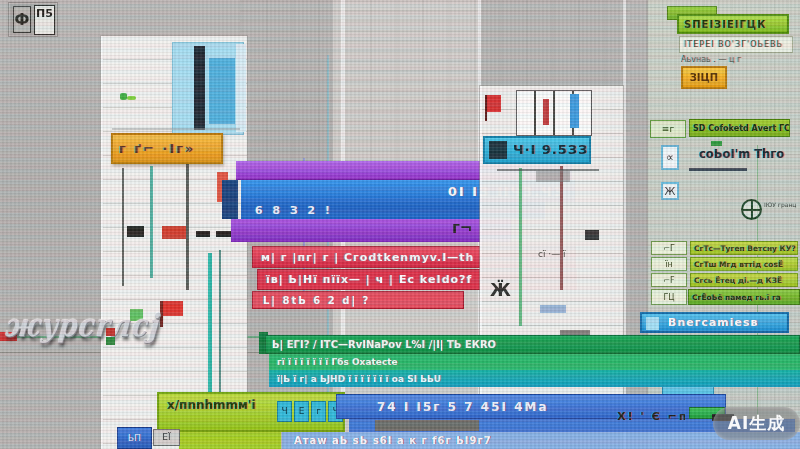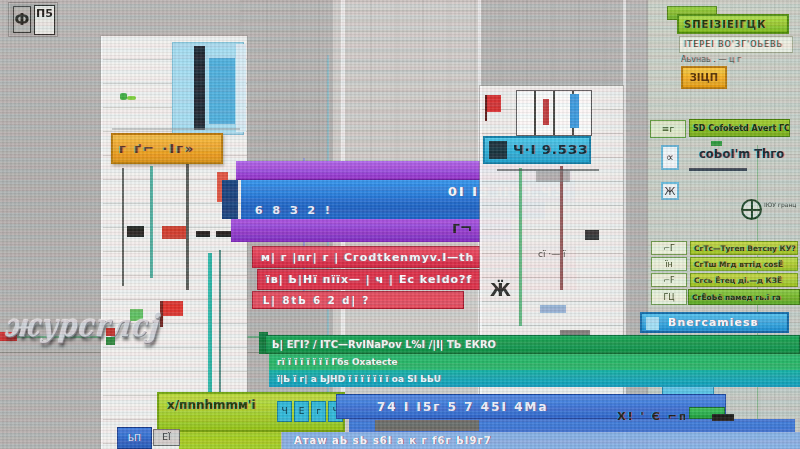--- a/index.html
+++ b/index.html
@@ -198,17 +198,18 @@
     <div class="a" style="left:6px;top:14px;width:8px;height:6px;background:#1a5a78;"></div>
   </div>
   <div class="a gt" style="left:617px;top:410px;width:68px;height:15px;color:#1c1c18;font-size:11px;font-weight:bold;letter-spacing:2px;z-index:8;">X! ' Є ⌐п</div>
   <div class="a" style="left:689px;top:407px;width:36px;height:12px;background:linear-gradient(#35c455,#1e9c3a);border:1px solid #117026;z-index:8;"></div>
   <div class="a" style="left:712px;top:414px;width:22px;height:7px;background:#1b1b18;z-index:8;"></div>
 
   <div class="a sidechrome" style="left:4px;top:312px;width:125px;height:62px;">жypcrлcj</div>
   <div class="a" style="left:106px;top:328px;width:9px;height:8px;background:#c23028;"></div>
   <div class="a" style="left:106px;top:337px;width:9px;height:8px;background:#2a8a3c;"></div>
 
+  <div class="a watermark" style="left:713px;top:407px;width:87px;height:33px;">AI生成</div>
 
   <div class="ov scan1"></div>
   <div class="ov scan2"></div>
   <div class="ov scan3"></div>
 </div>
 
 </body></html>

